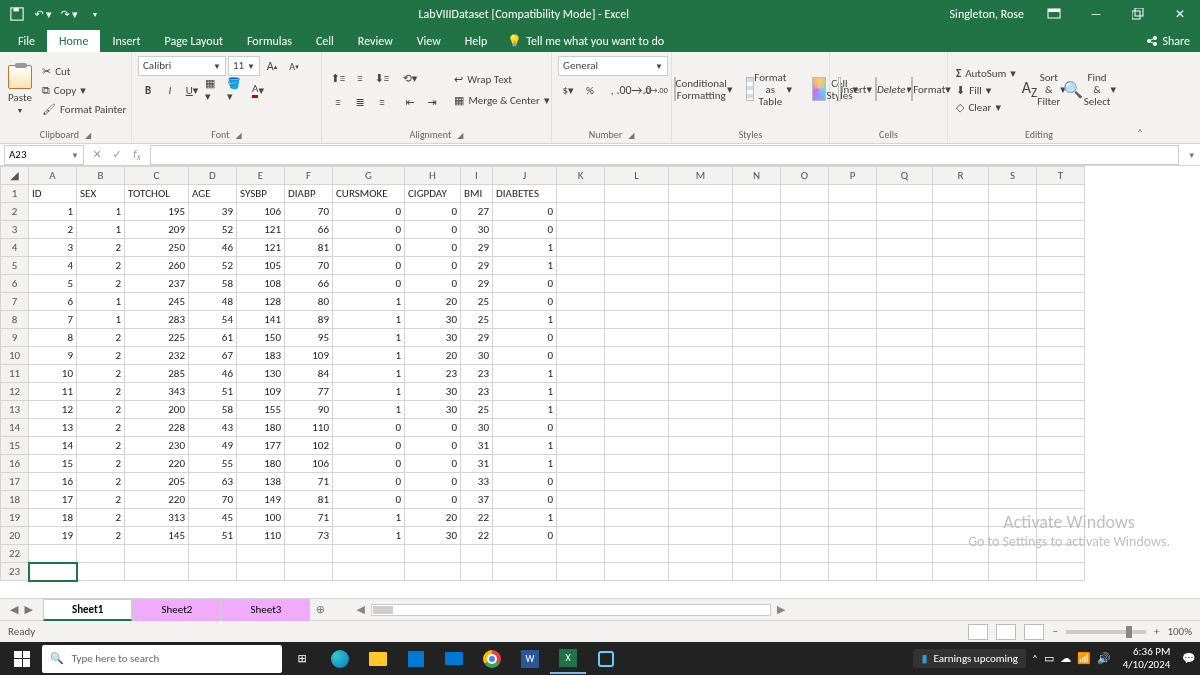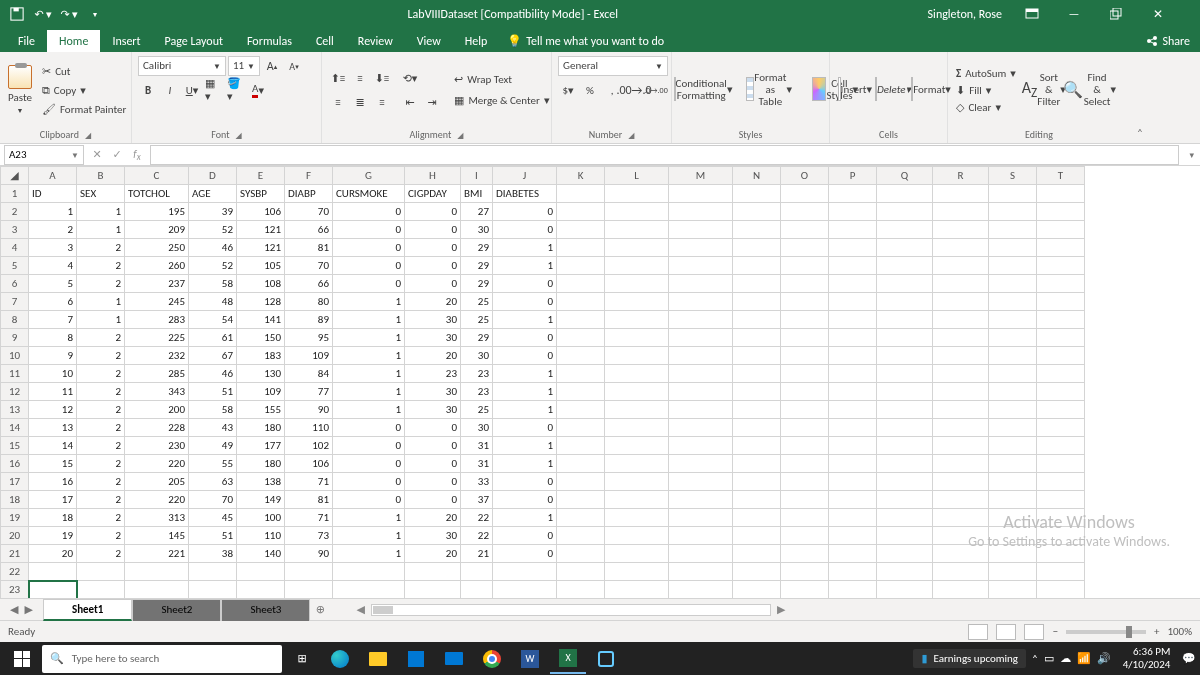--- a/index.html
+++ b/index.html
@@ -1,21 +1,21 @@
 <!DOCTYPE html>
 <html><head>
 <meta charset="utf-8">
 <style>
 * { margin:0; padding:0; box-sizing:border-box; font-family:"Segoe UI",Calibri,sans-serif; user-select:none; }
 body { width:1200px; height:675px; background:#fff; overflow:hidden; position:relative; }
 .titlebar { height:28px; background:#217346; color:#fff; display:flex; align-items:center; font-size:12px; }
 .titlebar .left { display:flex; align-items:center; gap:4px; padding-left:6px; }
 .titlebar .left .qbtn { width:22px; height:22px; display:flex; align-items:center; justify-content:center; color:#fff; font-size:11px; }
 .titlebar .center { flex:1; text-align:center; }
-.titlebar .right { display:flex; align-items:center; gap:2px; padding-right:22px; }
+.titlebar .right { display:flex; align-items:center; gap:2px; padding-right:0; }
 .titlebar .right .tbbtn { width:40px; height:28px; display:flex; align-items:center; justify-content:center; color:#fff; }
 .tabs { height:24px; background:#217346; display:flex; align-items:flex-end; color:#fff; font-size:12px; padding-left:6px; }
 .tabs .tab { padding:4px 12px; cursor:pointer; }
 .tabs .tab.active { background:#fff; color:#217346; }
 .tabs .sharebtn { margin-left:auto; padding:4px 10px; display:flex; align-items:center; gap:4px; }
 .ribbon { height:92px; background:#f3f2f1; border-bottom:1px solid #d4d4d4; display:flex; font-size:11px; color:#444; }
 .rgroup { border-right:1px solid #e1e1e1; display:flex; flex-direction:column; }
 .rgroup .body { flex:1; display:flex; align-items:center; padding:4px 6px; gap:4px; }
 .rgroup .label { text-align:center; font-size:10px; color:#666; padding-bottom:2px; display:flex; justify-content:center; align-items:center; gap:6px;}
 .rgroup .label .dlg{font-size:8px;color:#777;}
@@ -47,21 +47,21 @@
 table.grid th.rowh{width:28px;}
 table.grid td{text-align:right;}
 table.grid td.l{text-align:left;}
 th.active-col{background:#d3ead3;}
 th.active-row{background:#d3ead3;}
 td.active-cell{outline:2px solid #217346;outline-offset:-1px;background:#fff;}
 .sheet-tabs{height:22px;border-top:1px solid #d4d4d4;display:flex;align-items:center;font-size:11px;background:#f3f2f1;}
 .sheet-nav{display:flex;gap:6px;padding:0 10px;color:#777;}
 .stab{padding:3px 28px;border:1px solid #ccc;border-bottom:none;background:#fff;margin-top:1px;}
 .stab.active{background:#fff;border-bottom:2px solid #217346;font-weight:bold;}
-.stab.inactive{background:#737373;}
+.stab.inactive{background:#f0abfc;}
 .addsheet{width:20px;text-align:center;color:#777;}
 .hscroll{flex:1;display:flex;align-items:center;justify-content:flex-start;padding-left:20px;}
 .hscroll .track{width:400px;height:12px;border:1px solid #ccc;background:#fff;position:relative;}
 .hscroll .thumb{position:absolute;left:1px;top:1px;width:20px;height:8px;background:#cdcdcd;}
 .statusbar{height:22px;background:#f3f2f1;border-top:1px solid #d4d4d4;display:flex;align-items:center;font-size:11px;color:#555;padding:0 8px;}
 .statusbar .right{margin-left:auto;display:flex;align-items:center;gap:8px;}
 .viewbtn{width:20px;height:16px;border:1px solid #bbb;background:#fff;}
 .zoom-slider{width:80px;height:4px;background:#ccc;position:relative;}
 .zoom-slider .t{position:absolute;width:6px;height:12px;background:#888;top:-4px;left:60px;}
 .watermark{position:absolute;right:30px;bottom:48px;color:#bfbfbf;font-size:14px;pointer-events:none;text-align:center;}
@@ -791,43 +791,20 @@
           <td></td>
           <td></td>
           <td></td>
           <td></td>
           <td></td>
           <td></td>
           <td></td>
           <td></td>
         </tr>
         <tr>
-          <th class="rowh">21</th>
-          <td>20</td>
-          <td>2</td>
-          <td>221</td>
-          <td>38</td>
-          <td>140</td>
-          <td>90</td>
-          <td>1</td>
-          <td>20</td>
-          <td>21</td>
-          <td>0</td>
-          <td></td>
-          <td></td>
-          <td></td>
-          <td></td>
-          <td></td>
-          <td></td>
-          <td></td>
-          <td></td>
-          <td></td>
-          <td></td>
-        </tr>
-        <tr>
           <th class="rowh">22</th>
           <td></td>
           <td></td>
           <td></td>
           <td></td>
           <td></td>
           <td></td>
           <td></td>
           <td></td>
           <td></td>

